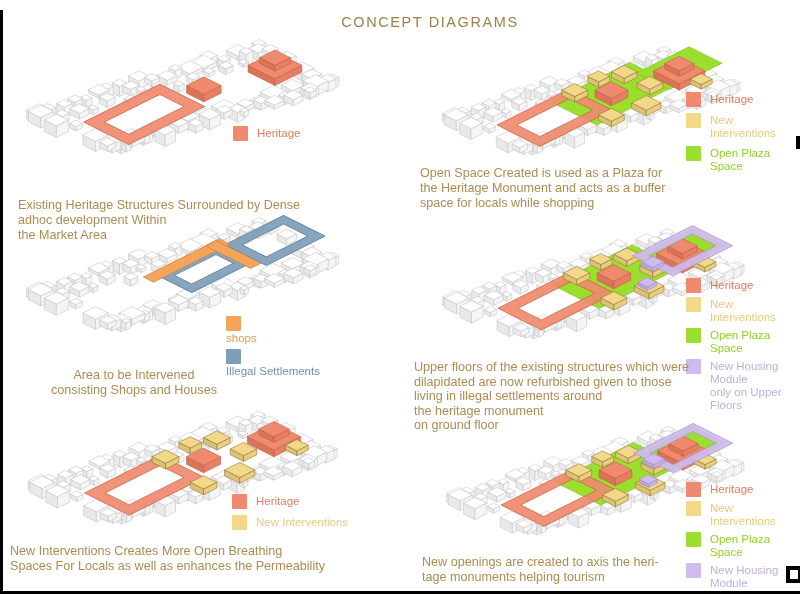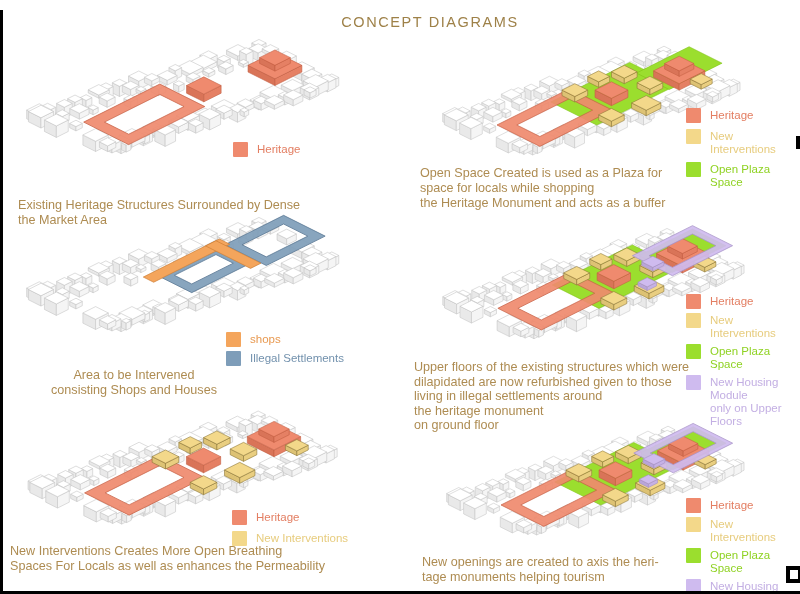--- a/index.html
+++ b/index.html
@@ -7,27 +7,27 @@
        font-family:"Liberation Sans",sans-serif;}
   .page-title{position:absolute;left:270px;top:14px;width:320px;text-align:center;
        font-size:14.5px;letter-spacing:1.6px;color:#9e8148;font-weight:500;}
   svg.diag{position:absolute;}
   #sv0{left:2px;top:18px;width:346px;height:160px;}
   #sv1{left:2px;top:196px;width:346px;height:160px;}
   #sv2{left:2px;top:390px;width:346px;height:158px;}
   #sv3{left:408px;top:26px;width:352px;height:152px;}
   #sv4{left:412px;top:208px;width:348px;height:154px;}
   #sv5{left:416px;top:406px;width:344px;height:152px;}
-  .legend{position:absolute;margin-top:16px;}
+  .legend{position:absolute;}
   .legend-item{display:flex;align-items:flex-start;margin-bottom:6px;}
   .swatch{width:15px;height:15px;flex:0 0 15px;margin-right:9px;border-radius:1px;}
   .legend-label{font-size:11.5px;line-height:13px;white-space:pre-line;padding-top:1px;}
   #lg0{left:233px;top:126px;}
   #lg1{left:226px;top:316px;}
-  #lg1 .legend-item{margin-bottom:4px;}
+  #lg1 .legend-item{margin-bottom:4px;flex-direction:column;}
   #lg2{left:232px;top:494px;}
   #lg3{left:686px;top:92px;}
   #lg4{left:686px;top:278px;}
   #lg4 .legend-item{margin-bottom:4px;}
   #lg5{left:686px;top:482px;}
   #lg5 .legend-item{margin-bottom:4px;}
   .caption{position:absolute;color:#ae8c52;font-size:12.6px;line-height:15px;}
   #cp0{left:18px;top:174px;width:340px;margin-top:24px;}
   #cp1{left:8px;top:368px;width:252px;text-align:center;}
   #cp2{left:10px;top:544px;width:350px;}
@@ -294,20 +294,21 @@
     </g>
 </svg>
 <div class="legend" id="lg0">
   <div class="legend-item">
     <span class="swatch" style="background: rgb(239, 138, 110);"></span>
     <span class="legend-label" style="color: rgb(227, 126, 98);">Heritage</span>
   </div>
 </div>
 <div class="caption" id="cp0">
   <div>Existing Heritage Structures Surrounded by Dense</div>
+  <div>adhoc development Within</div>
   <div>the Market Area</div>
 </div>
 
 <svg id="sv1" class="diag" viewBox="0 0 360 166">
   <use href="#fabric"></use>
     <g class="overlay">
       <path d="M258.6 69.7L222.6 51.7L161.4 82.3L197.4 100.3Z M240.6 69.7L222.6 60.7L179.4 82.3L197.4 91.3Z" fill="#7E9DB9" fill-opacity="0.92" stroke="#567591" stroke-width="0.8" fill-rule="evenodd"></path>
       <path d="M336.2 41.5L293.0 19.9L231.8 50.5L275.0 72.1Z M318.2 41.5L293.0 28.9L249.8 50.5L275.0 63.1Z" fill="#7E9DB9" fill-opacity="0.92" stroke="#567591" stroke-width="0.8" fill-rule="evenodd"></path>
       <polygon points="147.0,84.1 226.2,44.5 237.0,49.9 157.8,89.5" fill="#F4A55C" stroke="#cc7d34" stroke-width="0.7"></polygon>
       <polygon points="222.6,46.3 269.4,69.7 258.6,75.1 211.8,51.7" fill="#F4A55C" stroke="#cc7d34" stroke-width="0.7"></polygon>
@@ -426,22 +427,22 @@
     <span class="swatch" style="background: rgb(243, 216, 138);"></span>
     <span class="legend-label" style="color: rgb(231, 204, 126);">New Interventions</span>
   </div>
   <div class="legend-item">
     <span class="swatch" style="background: rgb(155, 222, 46);"></span>
     <span class="legend-label" style="color: rgb(143, 210, 34);">Open Plaza Space</span>
   </div>
 </div>
 <div class="caption" id="cp3">
   <div>Open Space Created is used as a Plaza for</div>
+  <div>the Heritage Monument and acts as a buffer</div>
   <div>space for locals while shopping</div>
-  <div>the Heritage Monument and acts as a buffer</div>
 </div>
 
 <svg id="sv4" class="diag" viewBox="0 0 360 166">
   <use href="#fabric"></use>
     <g class="overlay">
       <polygon points="280.4,65.0 230.0,39.8 143.6,83.0 194.0,108.2" fill="#9BDE2E" stroke="#7dc010" stroke-width="0.6"></polygon>
       <polygon points="330.8,40.6 294.8,22.6 237.2,51.4 273.2,69.4" fill="#9BDE2E" stroke="#7dc010" stroke-width="0.6"></polygon>
       <path d="M211.0 91.9L164.2 68.5L85.0 108.1L131.8 131.5Z M189.4 91.9L164.2 79.3L106.6 108.1L131.8 120.7Z" fill="#EF8A6E" fill-opacity="0.92" stroke="#c76246" stroke-width="0.8" fill-rule="evenodd"></path>
       <polygon points="192,70 210,79 210,87 192,78" fill="#d97458" stroke="#c25d41" stroke-width="0.6"></polygon>
       <polygon points="210,79 228,70 228,78 210,87" fill="#e58064" stroke="#c25d41" stroke-width="0.6"></polygon>

